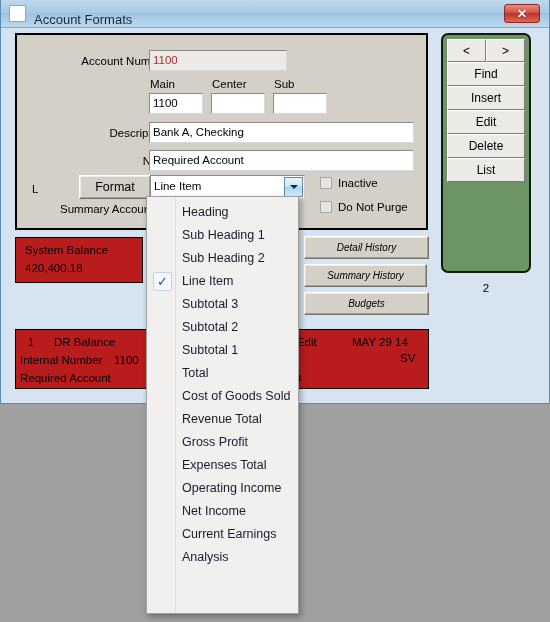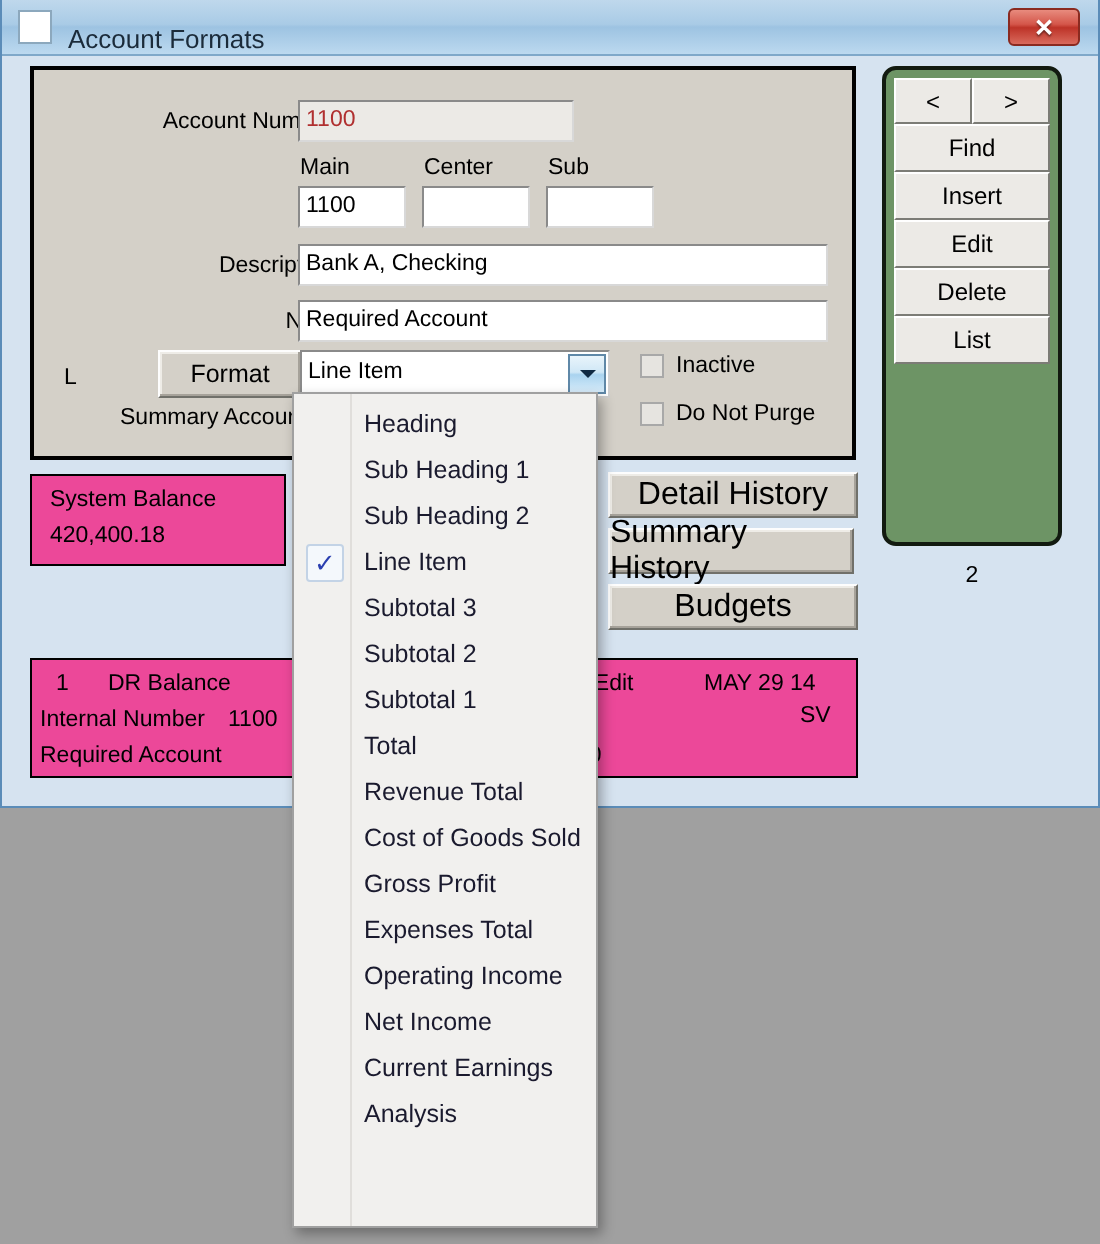--- a/index.html
+++ b/index.html
@@ -187,43 +187,44 @@
     border: 1px solid #a8a8a8;
     margin-right: 6px;
     flex: 0 0 auto;
   }
   .chk-label { font-size: 11.5px; white-space: nowrap; }
 
   
   .info-box {
     position: absolute;
     box-sizing: border-box;
-    background: #ec4899;
+    background: #b91c1c;
     border: 1px solid #000;
   }
   .info-line {
     position: absolute;
     font-size: 11.5px;
     white-space: nowrap;
   }
 
   
   .hist-btn {
     position: absolute;
     box-sizing: border-box;
     background: #d4d0c8;
     border: 1px solid #fdfdfd;
     border-right-color: #70706a;
     border-bottom-color: #70706a;
     box-shadow: inset -1px -1px 0 #a6a29a, inset 1px 1px 0 #eeece7;
-    font-size: 16px;
-    display: flex;
-    align-items: center;
-    justify-content: center;
-    cursor: pointer;
+    font-size: 10px;
+    display: flex;
+    align-items: center;
+    justify-content: center;
+    cursor: pointer;
+    font-style: italic;
   }
 
   
   .nav-panel {
     position: absolute;
     left: 440px;
     top: 5px;
     width: 90px;
     height: 240px;
     box-sizing: border-box;
@@ -401,22 +402,22 @@
   <div class="dd-gutter"></div>
   <div class="dd-list" id="dd-list">
       <div class="dd-item"><span>Heading</span></div>
       <div class="dd-item"><span>Sub Heading 1</span></div>
       <div class="dd-item"><span>Sub Heading 2</span></div>
       <div class="dd-item"><span class="dd-check">✓</span><span>Line Item</span></div>
       <div class="dd-item"><span>Subtotal 3</span></div>
       <div class="dd-item"><span>Subtotal 2</span></div>
       <div class="dd-item"><span>Subtotal 1</span></div>
       <div class="dd-item"><span>Total</span></div>
+      <div class="dd-item"><span>Cost of Goods Sold</span></div>
       <div class="dd-item"><span>Revenue Total</span></div>
-      <div class="dd-item"><span>Cost of Goods Sold</span></div>
       <div class="dd-item"><span>Gross Profit</span></div>
       <div class="dd-item"><span>Expenses Total</span></div>
       <div class="dd-item"><span>Operating Income</span></div>
       <div class="dd-item"><span>Net Income</span></div>
       <div class="dd-item"><span>Current Earnings</span></div>
       <div class="dd-item"><span>Analysis</span></div>
     </div>
 </div>
 
 </body></html>

